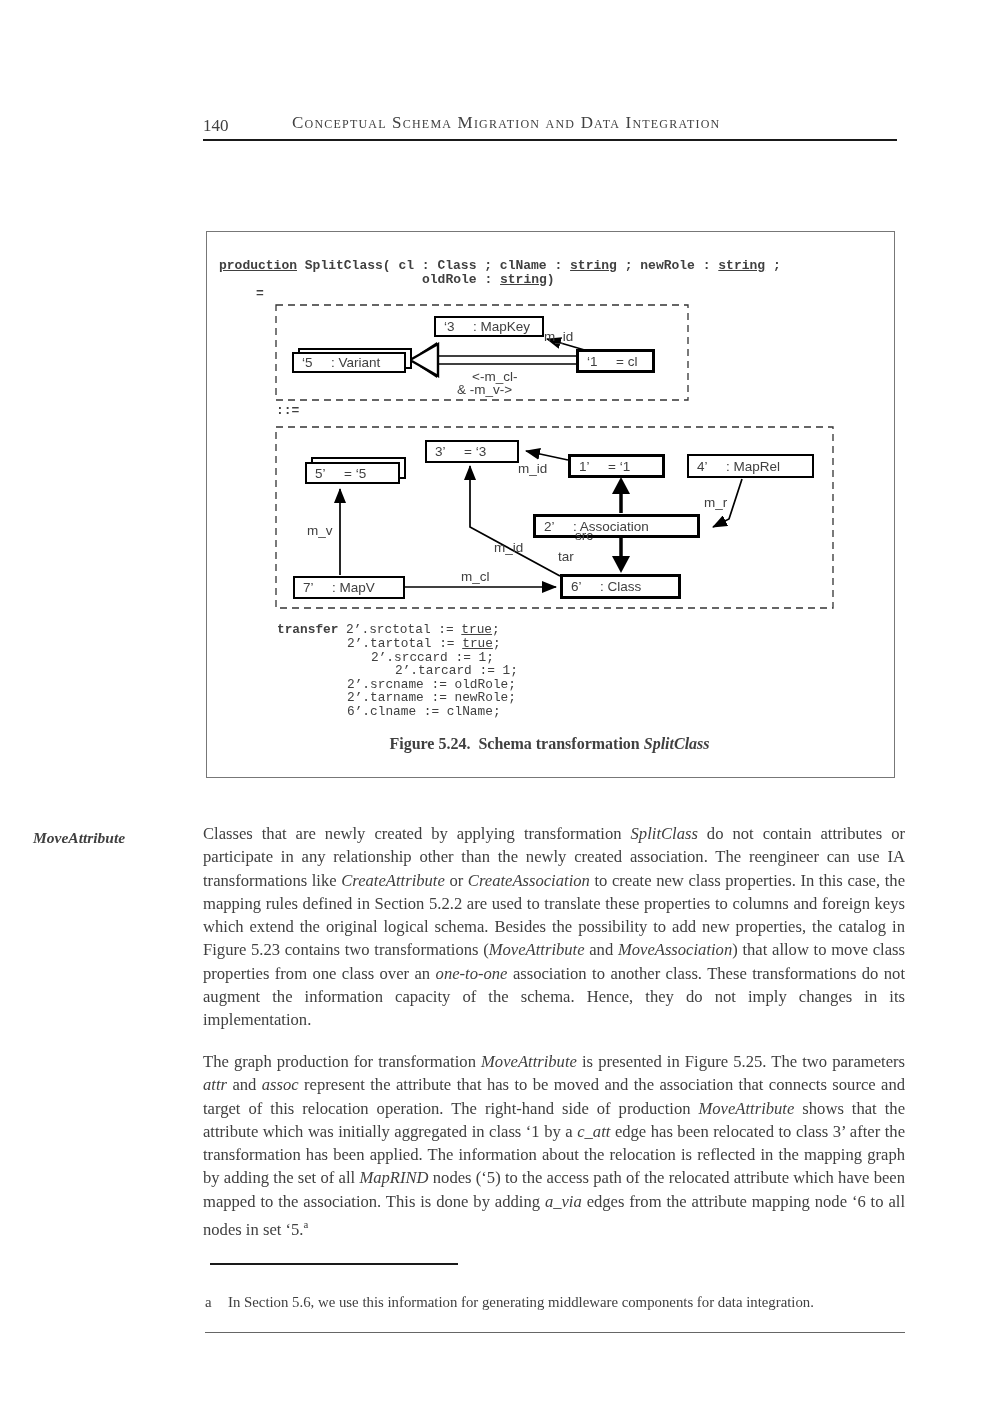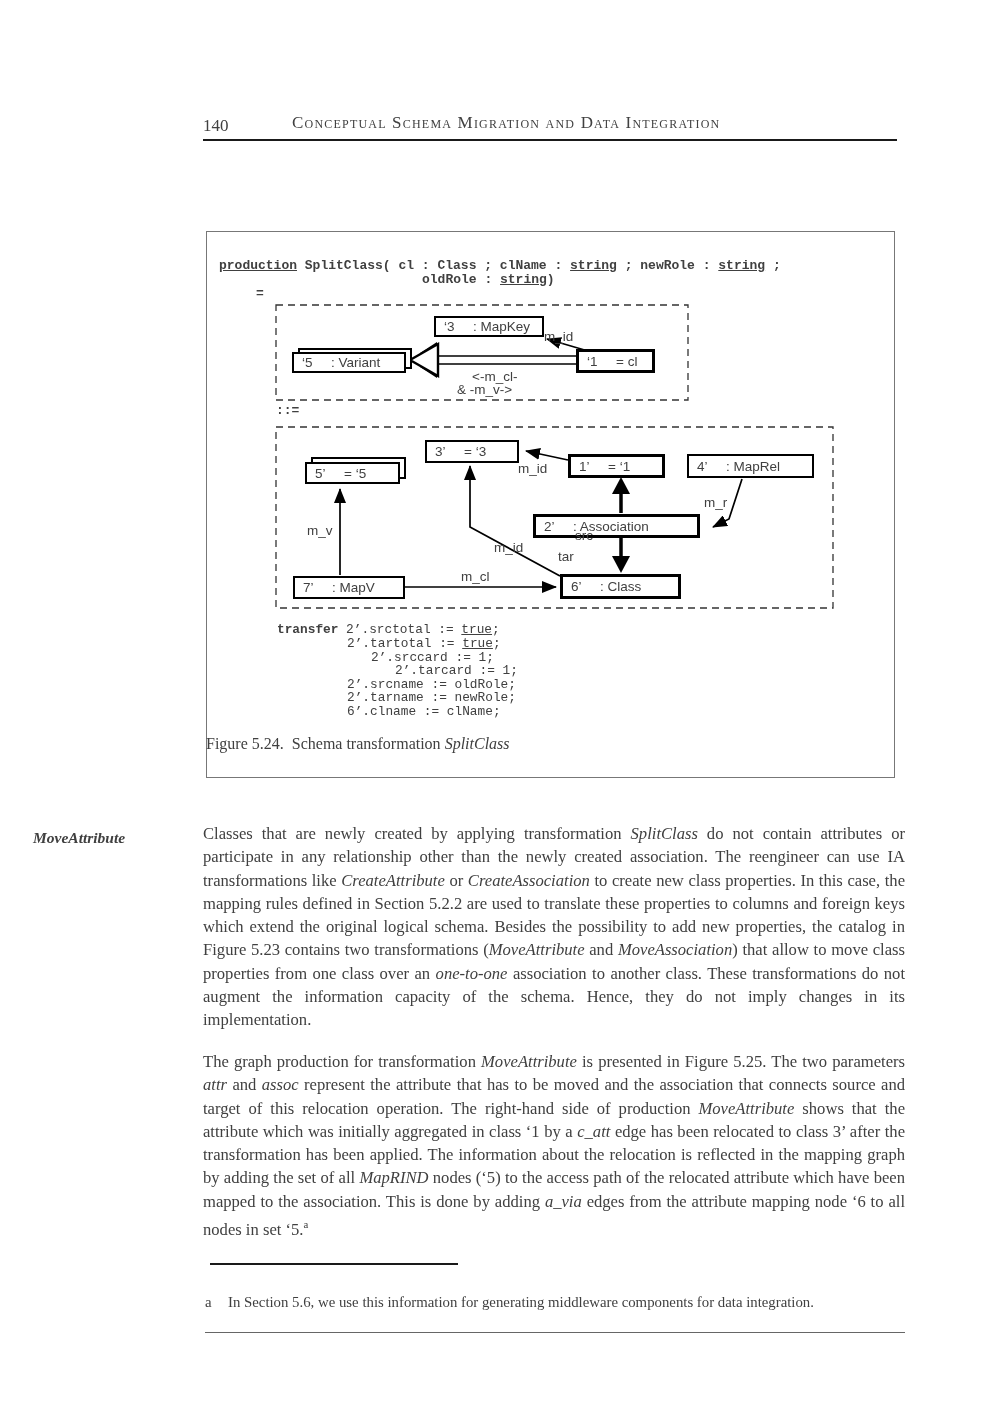--- a/index.html
+++ b/index.html
@@ -9,21 +9,21 @@
   
   .pageno{font-size:17px;}
   .runhead{font-size:17px;font-variant:small-caps;letter-spacing:1.2px;}
   .hrule{background:#1a1a1a;}
   
   .figframe{border:1px solid #777;}
   .mono{font-family:"Liberation Mono",monospace;}
   .prod{font-size:13px;font-weight:bold;letter-spacing:0;white-space:pre;}
   .sep{font-size:13px;font-weight:bold;}
   .xfer{font-size:12.8px;white-space:pre;}
-  .caption{font-size:16px;font-weight:normal;white-space:pre;}
+  .caption{font-size:16px;font-weight:bold;text-align:center;white-space:pre;}
   
   .node{box-sizing:border-box;background:#fff;border:2px solid #000;
         display:flex;align-items:center;padding-left:8px;gap:9px;
         font-family:"Liberation Sans",sans-serif;font-size:13.5px;z-index:2;}
   .node .nid{min-width:20px;}
   .thick{border-width:3.5px;}
   .shadow{z-index:1;}
   .elabel{font-family:"Liberation Sans",sans-serif;font-size:13.5px;z-index:3;}
   svg.overlay{position:absolute;left:0;top:0;z-index:1;pointer-events:none;}
   

